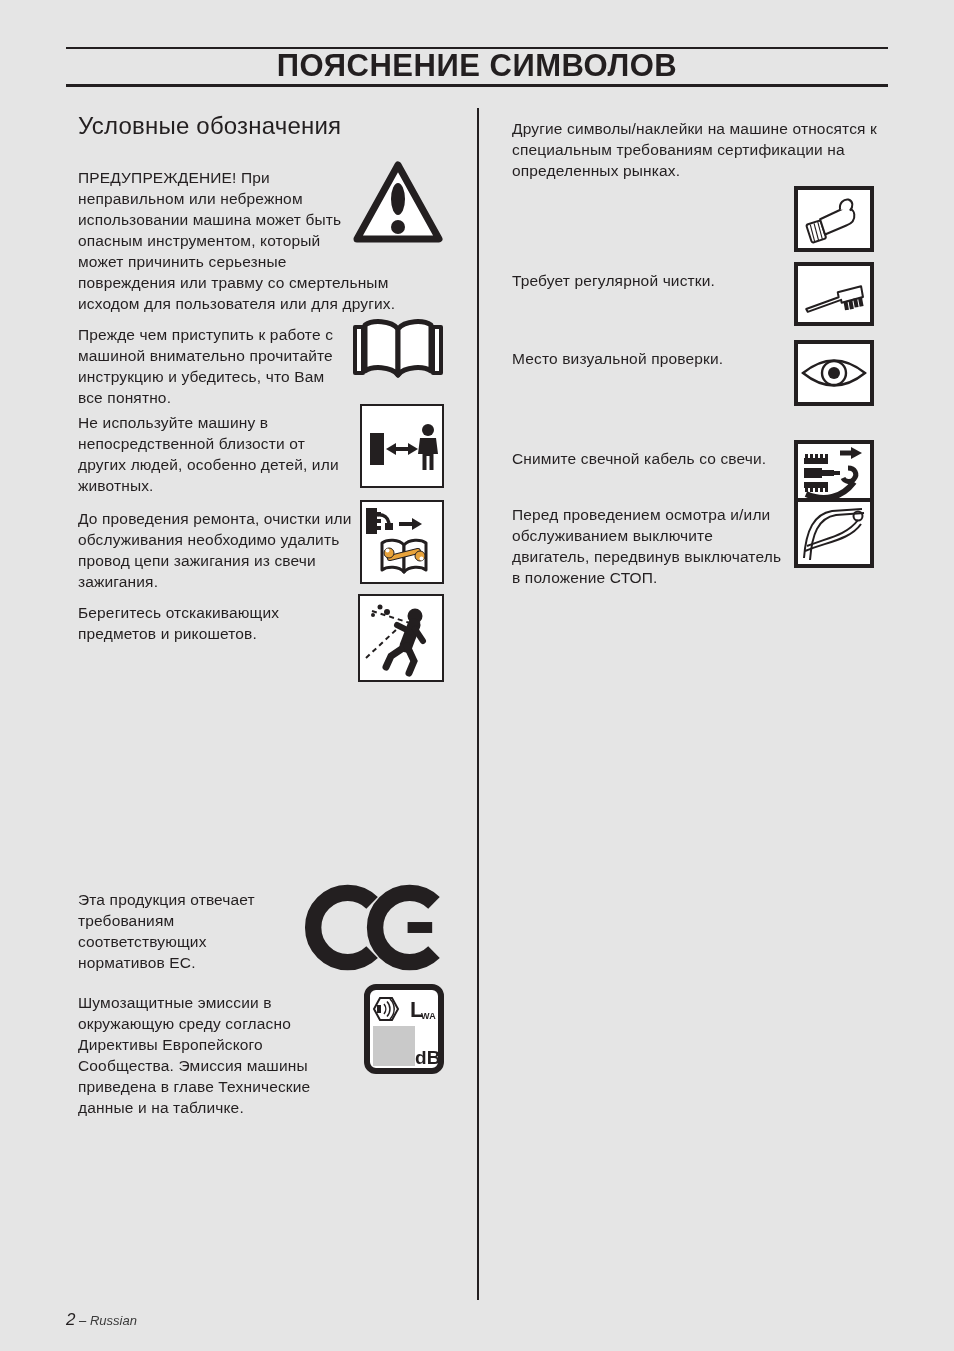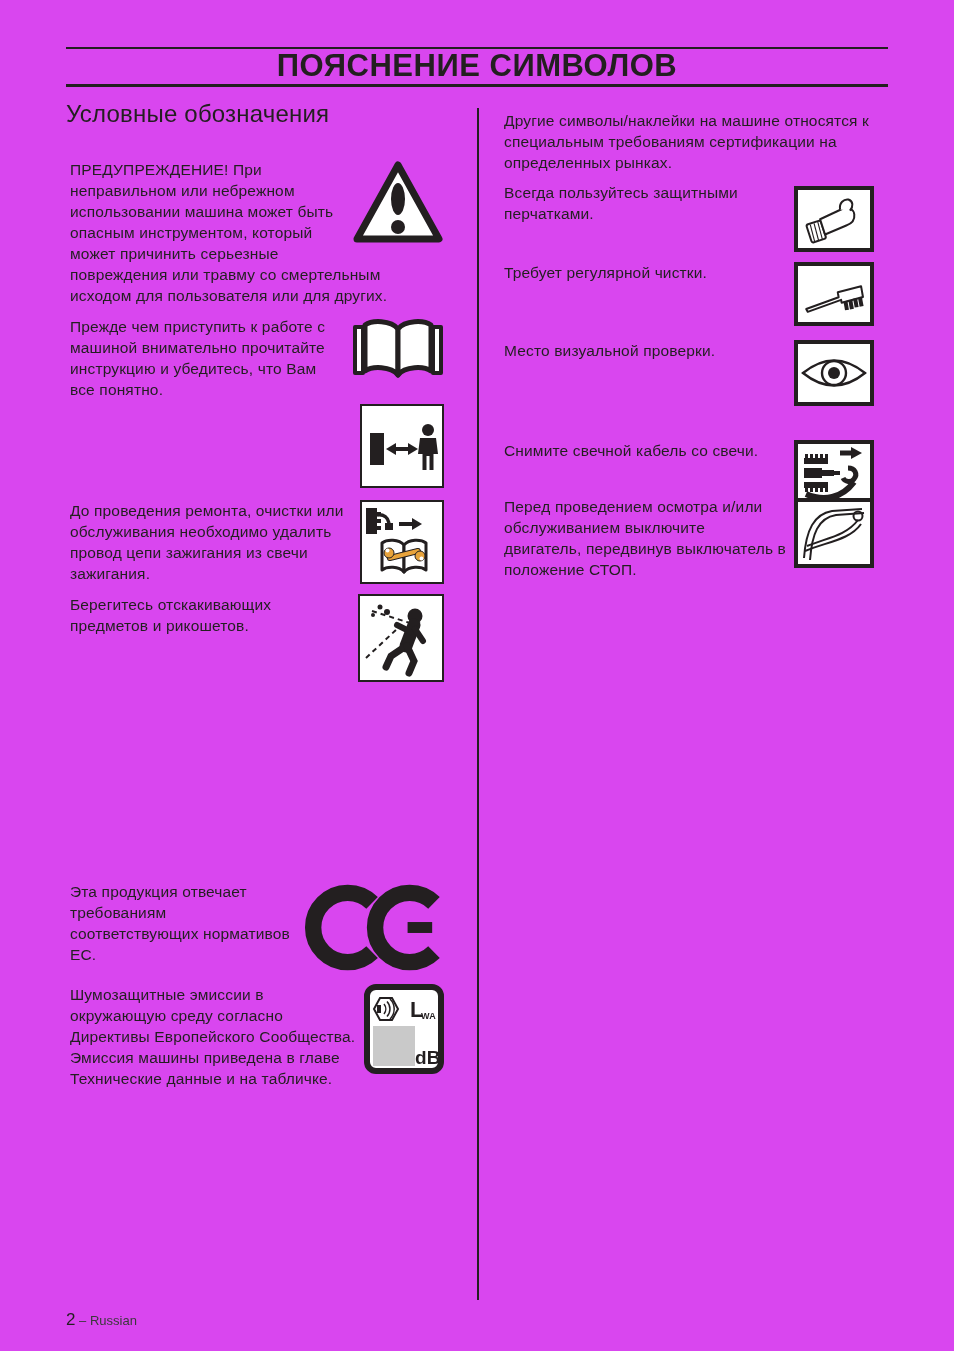--- a/index.html
+++ b/index.html
@@ -1,37 +1,37 @@
 <!DOCTYPE html>
 <html><head>
 <meta charset="utf-8">
 <style>
   html,body { margin:0; padding:0; background:#fff; }
   .page {
-    position:relative; width:954px; height:1351px; background:#d946ef;
+    position:relative; width:954px; height:1351px; background:#e5e5e5;
     font-family:"Liberation Sans", sans-serif; color:#231f20; overflow:hidden;
   }
   .rule { position:absolute; left:66px; width:822px; background:#231f20; }
   .rule-top { top:47px; height:1.5px; }
   .rule-bottom { top:84px; height:3px; }
   .title {
     position:absolute; top:48px; left:0; width:954px; margin:0;
     text-align:center; font-size:31px; font-weight:bold; letter-spacing:0.5px;
   }
   .divider-v { position:absolute; left:477px; top:108px; width:1.5px; height:1192px; background:#231f20; }
-  .subhead { position:absolute; left:66px; top:100px; margin:0; font-size:24px; font-weight:normal; letter-spacing:0.2px; }
+  .subhead { position:absolute; left:66px; top:100px; margin:12px; font-size:24px; font-weight:normal; letter-spacing:0.2px; }
   .item { position:absolute; font-size:15.5px; line-height:21px; letter-spacing:0.15px; }
-  .item p { margin:4px; }
+  .item p { margin:12px; }
   .l-item { left:66px; width:378px; }
   .r-item { left:500px; width:374px; }
   .r-intro { left:500px; width:392px; }
   .icon-wrap { float:right; margin:4px 0 6px 8px; line-height:0; }
   .iconbox { background:#fff; border:2px solid #231f20; }
   .iconbox.thick { border-width:4px; }
-  .footer { position:absolute; left:66px; top:1310px; font-size:13px; color:#3a3a3a; }
+  .footer { position:absolute; left:66px; top:1310px; font-size:13px; color:#3a3a3a;font-style:italic; }
   .footer .pg { font-size:17px; color:#231f20; }
   svg { display:block; }
 </style>
 </head>
 <body>
 
 <div class="page">
 
   <div class="rule rule-top"></div>
   <h1 class="title">ПОЯСНЕНИЕ СИМВОЛОВ</h1>
@@ -69,20 +69,21 @@
     <span class="icon-wrap iconbox">
       <svg width="80" height="80" viewBox="0 0 80 80">
         <rect x="8" y="27" width="14" height="32" fill="#231f20"></rect>
         <line x1="30" y1="43" x2="50" y2="43" stroke="#231f20" stroke-width="4"></line>
         <path d="M24 43 l10 -6 v12 z" fill="#231f20"></path>
         <path d="M56 43 l-10 -6 v12 z" fill="#231f20"></path>
         <circle cx="66" cy="24" r="6" fill="#231f20"></circle>
         <path d="M58 32 h16 l2 16 h-4.5 v16 h-4 v-14 h-3 v14 h-4 v-16 h-4.5 z" fill="#231f20"></path>
       </svg>
     </span>
+    <p>Не используйте машину в непосредственной близости от других людей, особенно детей, или животных.</p>
   </div>
 
   <div class="item l-item" style="top:496px">
     <span class="icon-wrap iconbox">
       <svg width="80" height="80" viewBox="0 0 80 80">
         <path d="M4 6 h11 v4 h4 v4 h-4 v3 h4 v4 h-4 v3 h4 v4 h-4 v4 h-11 z" fill="#231f20"></path>
         <path d="M15 13 c7 -1 11 3 12 8" stroke="#231f20" stroke-width="3.5" fill="none"></path>
         <rect x="23" y="21" width="8" height="7" fill="#231f20"></rect>
         <line x1="37" y1="22" x2="51" y2="22" stroke="#231f20" stroke-width="4"></line>
         <path d="M60 22 l-10 -6 v12 z" fill="#231f20"></path>
@@ -172,21 +173,20 @@
           <g stroke-width="1.1">
             <line x1="12" y1="27" x2="11" y2="44"></line>
               <line x1="16" y1="27" x2="15" y2="45"></line>
               <line x1="20" y1="26" x2="19" y2="45"></line>
           </g>
           <path d="M23 25 l24 -3 c7 -1 11 4 10 9 c-1 5 -5 8 -11 8 l-23 2 z"></path>
           <path d="M45 22 c1 -7 7 -9 11 -7 c4 3 3 8 -2 11"></path>
         </g>
       </svg>
     </span>
-    <p>Всегда пользуйтесь защитными перчатками.</p>
   </div>
 
   <div class="item r-item" style="top:258px">
     <span class="icon-wrap iconbox thick">
       <svg width="72" height="56" viewBox="0 0 72 56">
         <g transform="rotate(-10 36 28)">
           <path d="M6 38 L40 32 L40 27 L64 25 L64 36 L42 38 L42 35 L7 41 Z" fill="#fff" stroke="#231f20" stroke-width="2" stroke-linejoin="round"></path>
           <g fill="#231f20">
             <rect x="44" y="37" width="4" height="9"></rect>
             <rect x="49" y="37" width="4" height="9"></rect>

